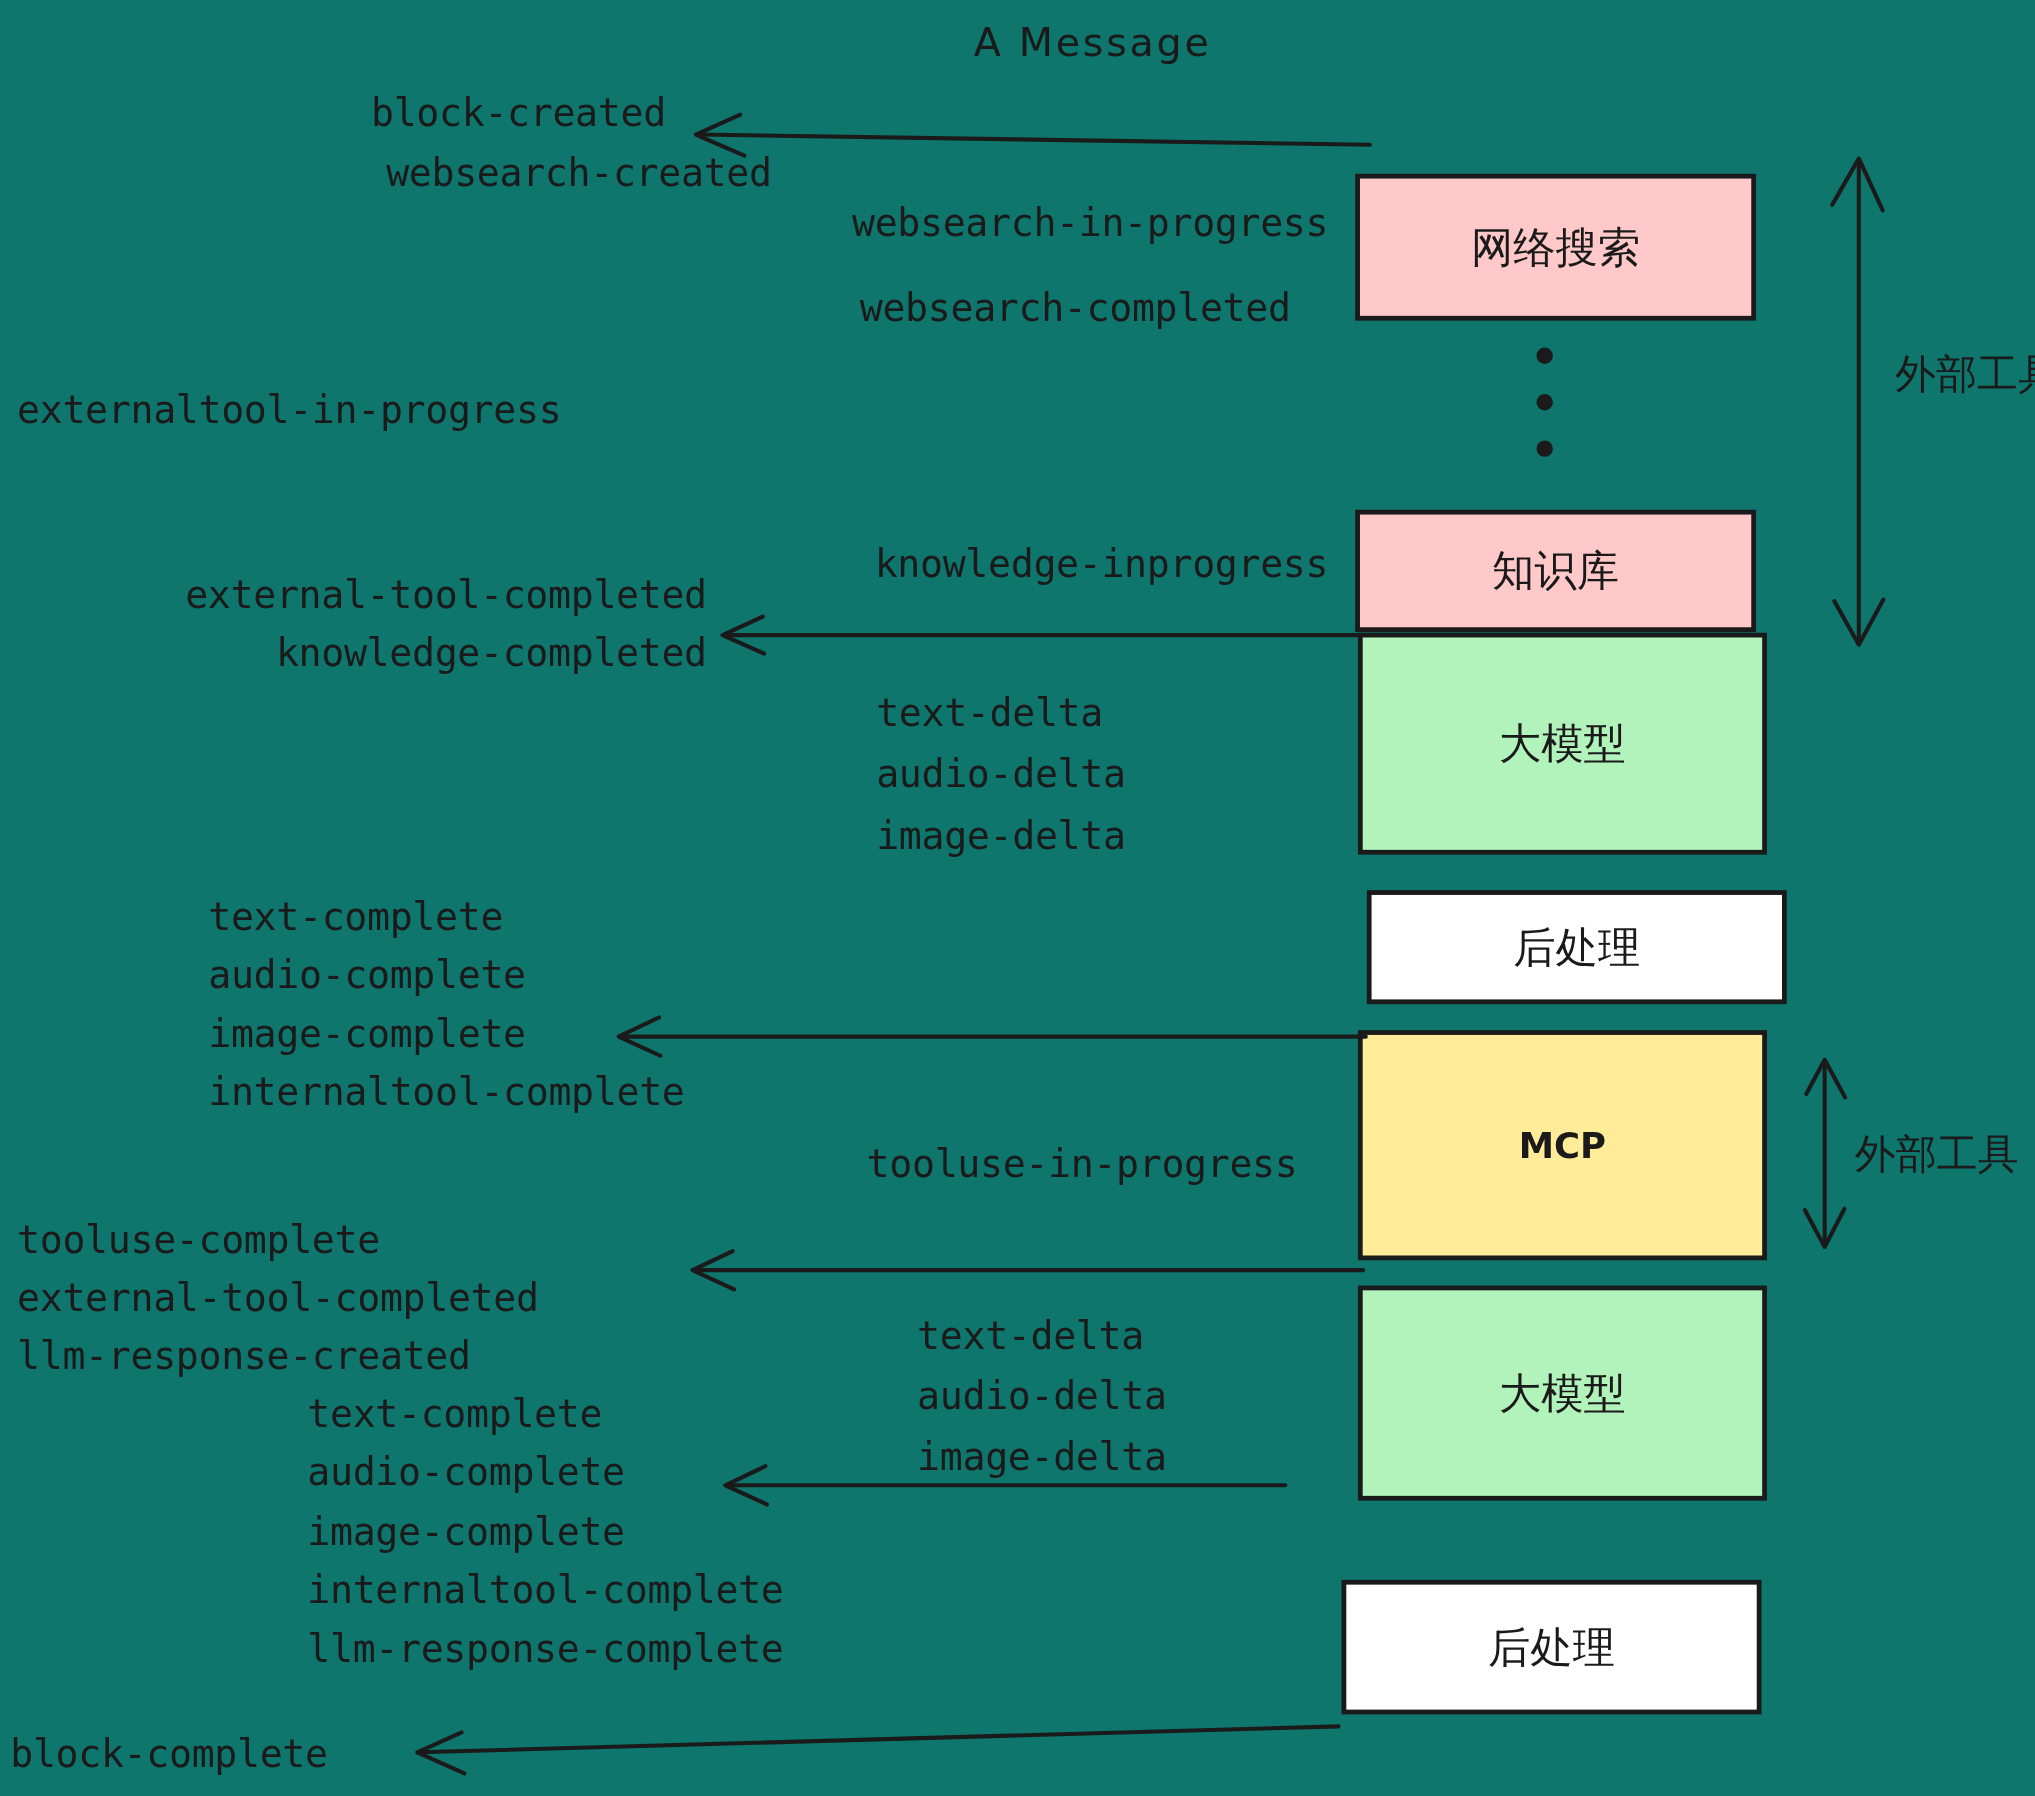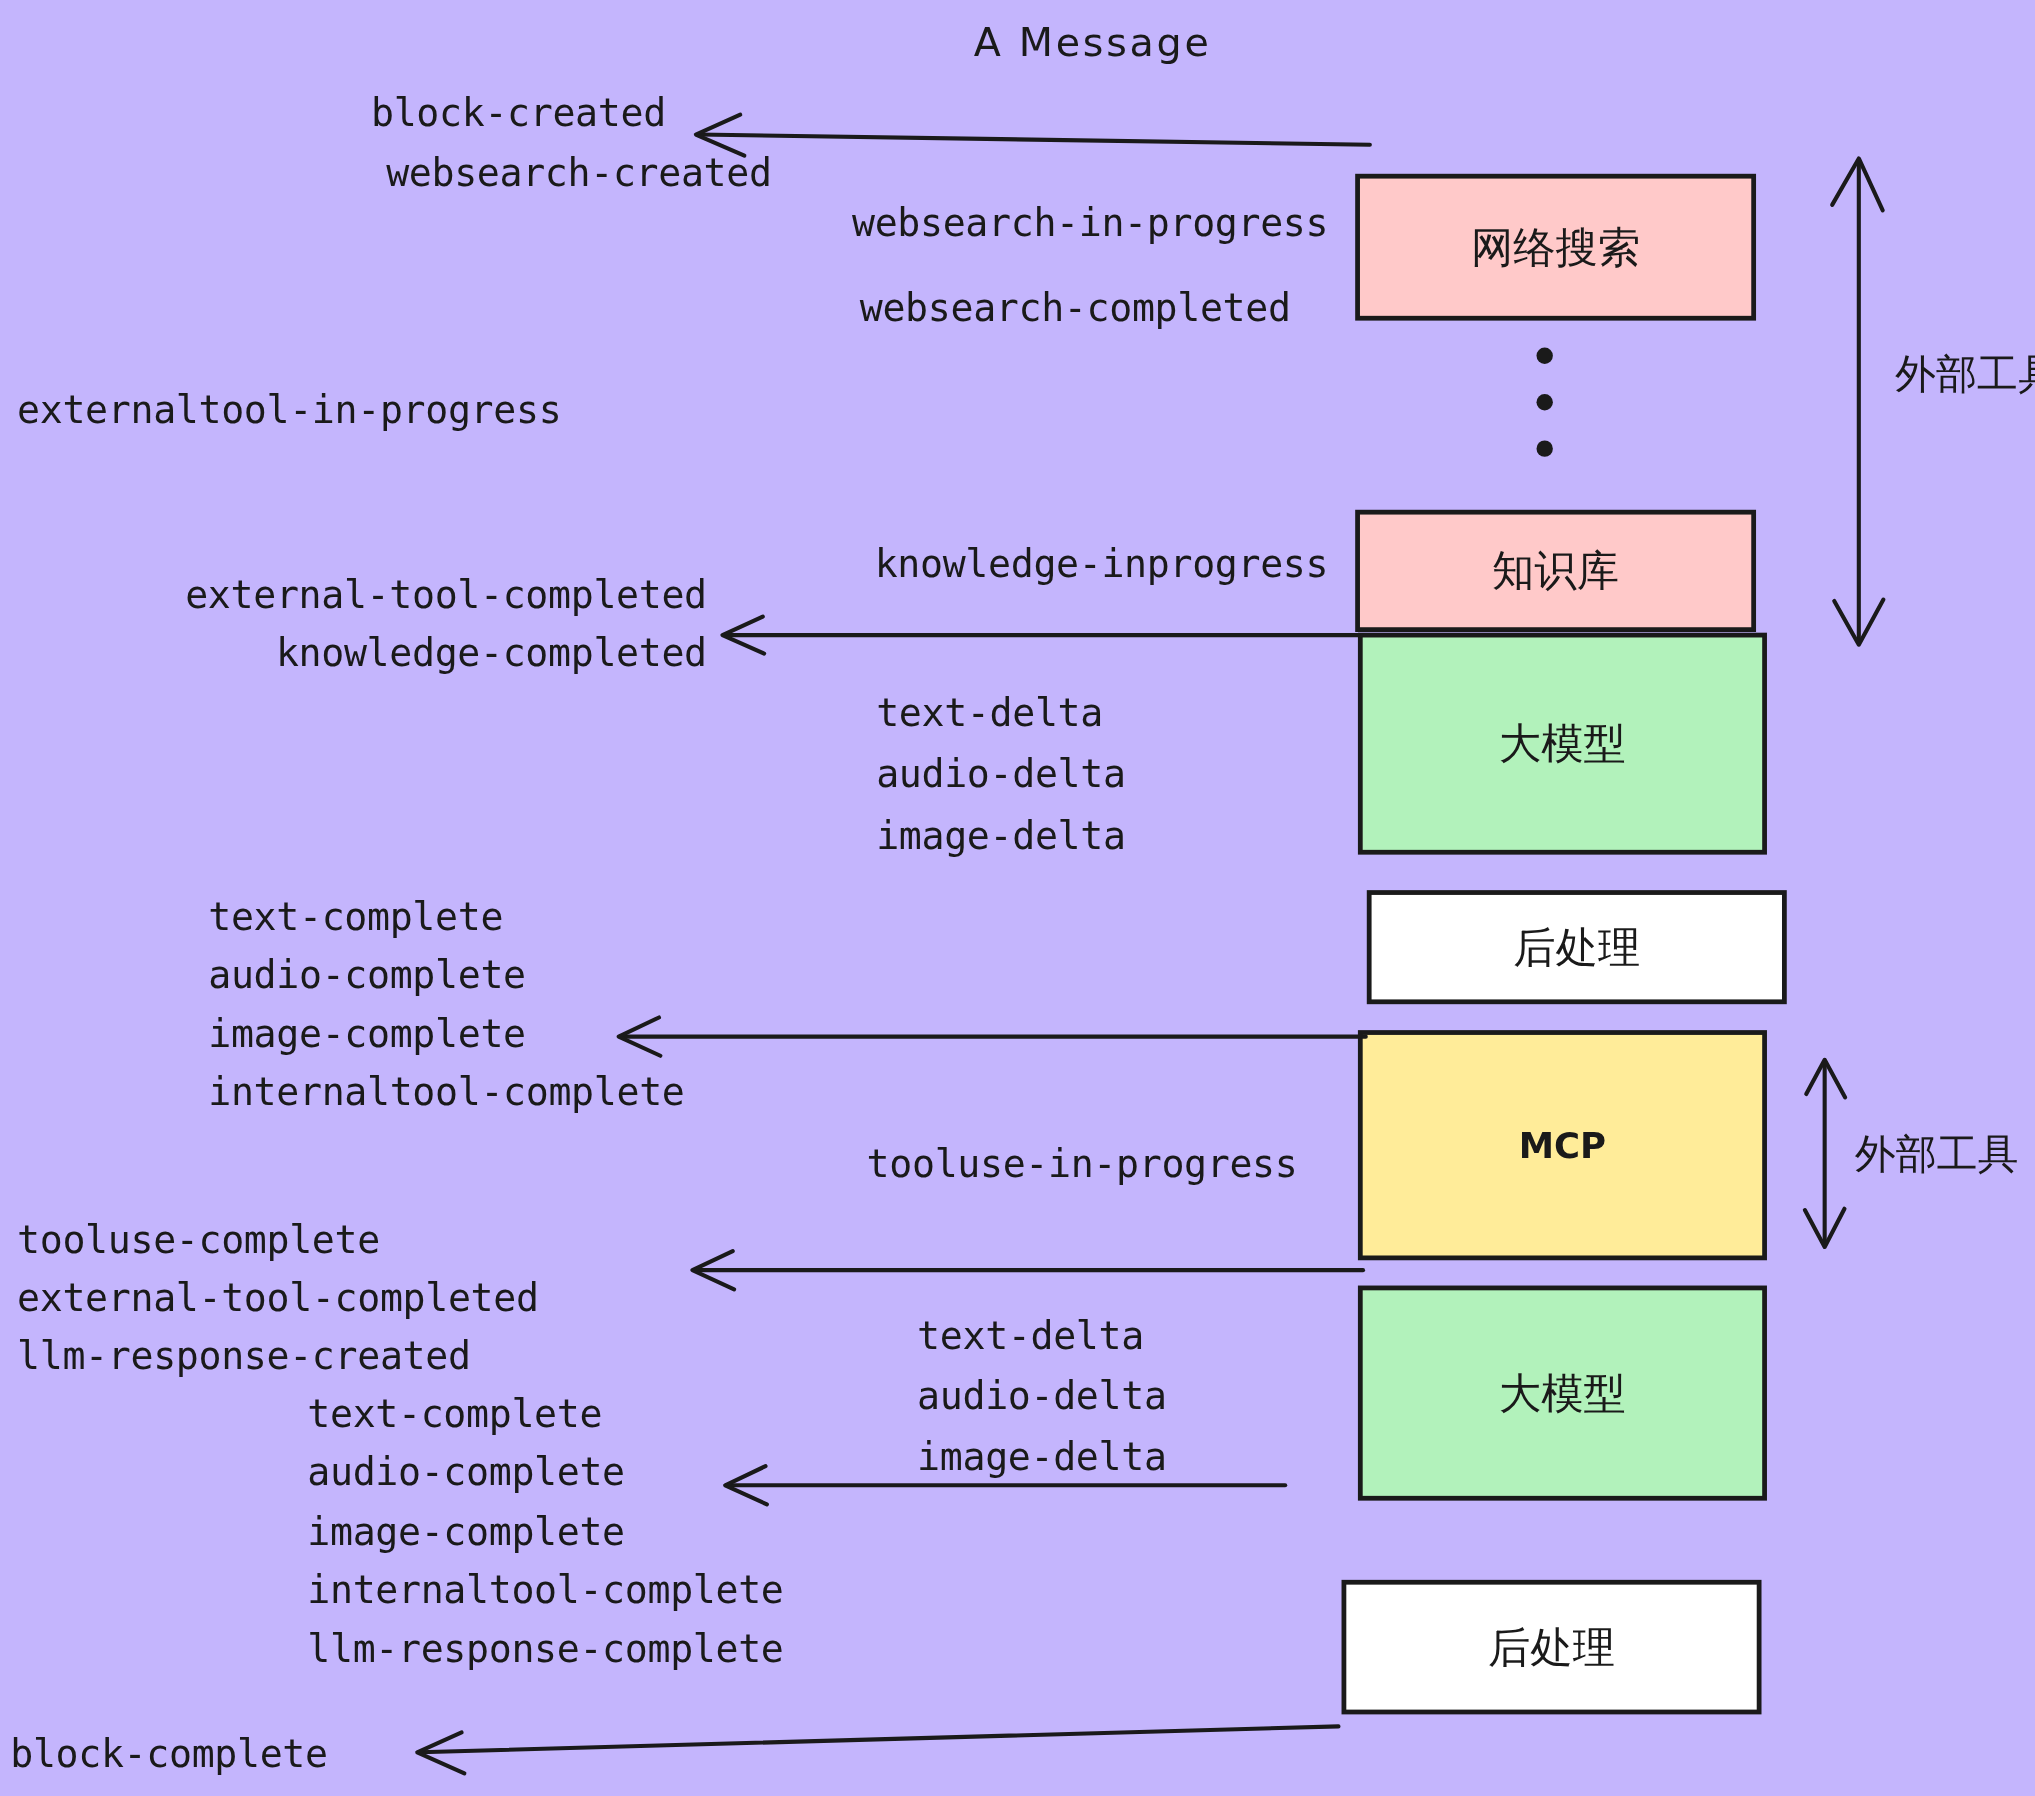--- a/index.html
+++ b/index.html
@@ -4,21 +4,21 @@
 <style>
   html, body {
     margin: 0;
     padding: 0;
     background: #ffffff;
   }
   #stage {
     position: relative;
     width: 2035px;
     height: 1796px;
-    background: #c4b5fd;
+    background: #0f766e;
     overflow: hidden;
     font-family: "DejaVu Sans Mono", monospace;
   }
   svg.layer {
     position: absolute;
     top: 0; left: 0;
     width: 2035px;
     height: 1796px;
   }
   .diag-title {

